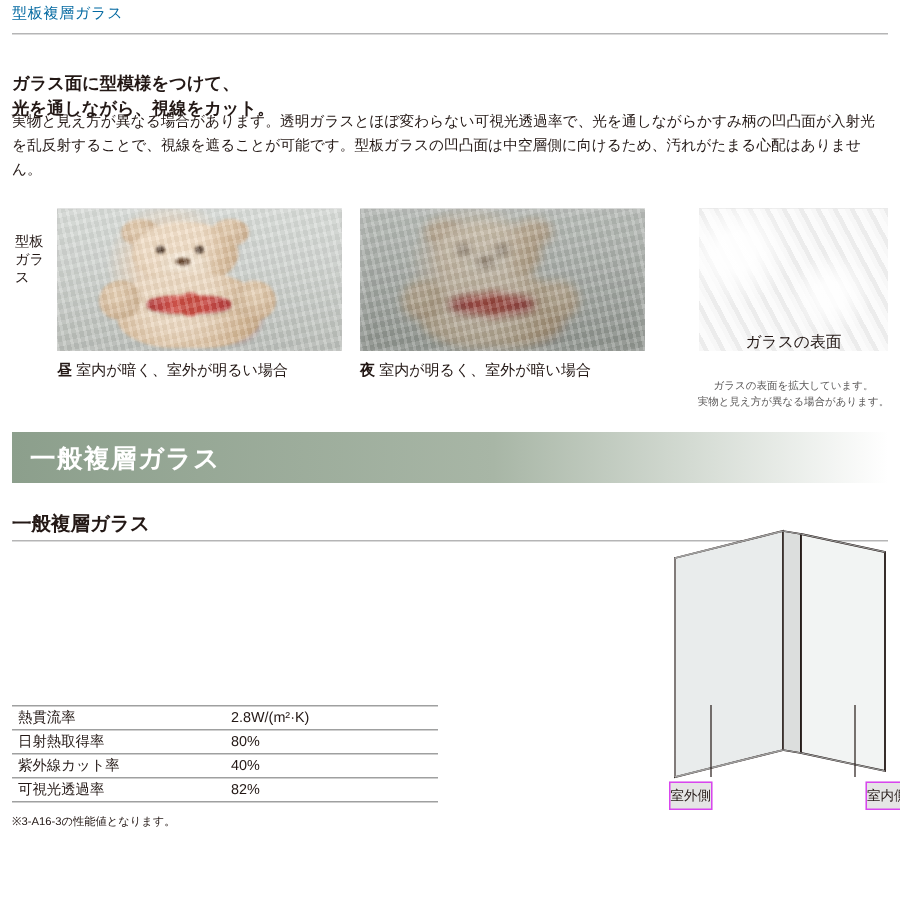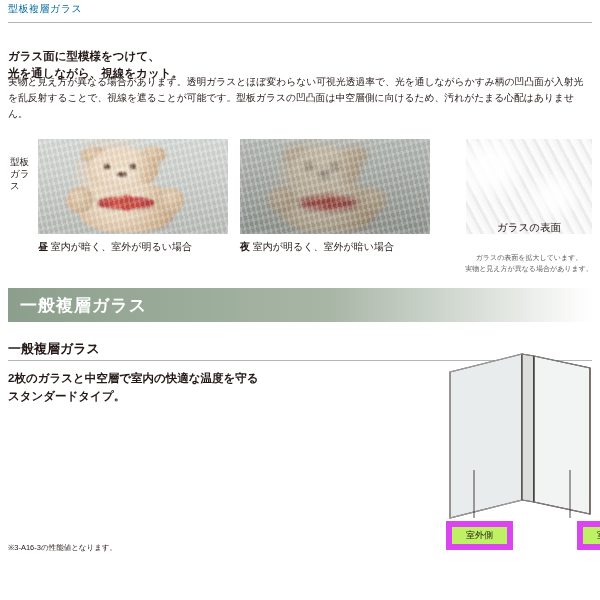--- a/index.html
+++ b/index.html
@@ -317,24 +317,24 @@
   
   .diagram {
     position: absolute;
     left: 430px;
     top: 350px;
     width: 170px;
     height: 200px;
   }
   .tag {
     position: absolute;
-    border: 6px solid #d946ef;
-    background: #bef264;
+    border: 1px solid #d946ef;
+    background: #e5e5e5;
     font-size: 9px;
-    padding: 2px 14px;
+    padding: 2px 0;
     color: #231815;
     white-space: nowrap;
   }
   .tag-out { left: 446px; top: 521px; }
   .tag-in { left: 577px; top: 521px; }
 </style>
 </head>
 <body>
 
 <div class="page">
@@ -406,23 +406,41 @@
     <div>ガラスの表面を拡大しています。</div>
     <div>実物と見え方が異なる場合があります。</div>
   </div>
 
   <div class="banner"></div>
   <div class="banner-text">一般複層ガラス</div>
 
   <div class="sec2-title">一般複層ガラス</div>
   <div class="rule rule-2"></div>
 
-  <div class="sec2-lead" style="white-space: pre-line;">2枚のガラスと中空層で室内の快適な温度を守る
-スタンダードタイプ。</div>
-
+
+  <table class="spec">
+    <tbody>
+      <tr>
+        <td class="k">熱貫流率</td>
+        <td class="v">2.8W/(m²·K)</td>
+      </tr>
+      <tr>
+        <td class="k">日射熱取得率</td>
+        <td class="v">80%</td>
+      </tr>
+      <tr>
+        <td class="k">紫外線カット率</td>
+        <td class="v">40%</td>
+      </tr>
+      <tr>
+        <td class="k">可視光透過率</td>
+        <td class="v">82%</td>
+      </tr>
+    </tbody>
+  </table>
 
   <div class="footnote">※3-A16-3の性能値となります。</div>
 
   <div class="diagram">
     <svg width="170" height="200" viewBox="0 0 170 200">
 
       <polygon points="20,22 92,4 92,150 20,168" fill="#e9ecec" stroke="#231815" stroke-width="1.2"></polygon>
       <polygon points="20,22 92,4 92,150 20,168" fill="none" stroke="#ffffff" stroke-width="0.5"></polygon>
 
       <polygon points="92,4 104,6 104,152 92,150" fill="#dcdedd" stroke="#231815" stroke-width="1"></polygon>

